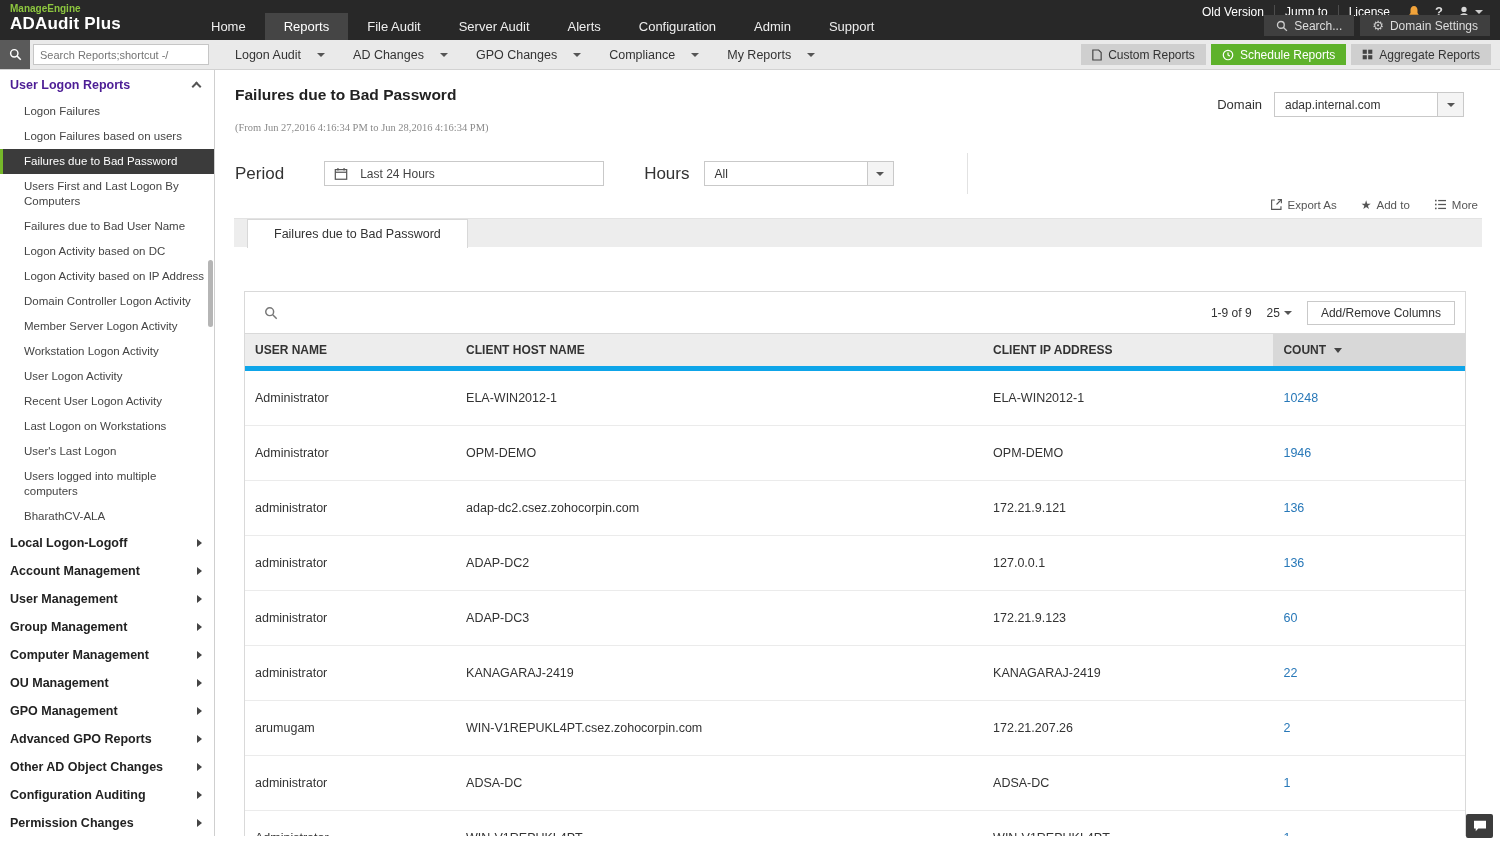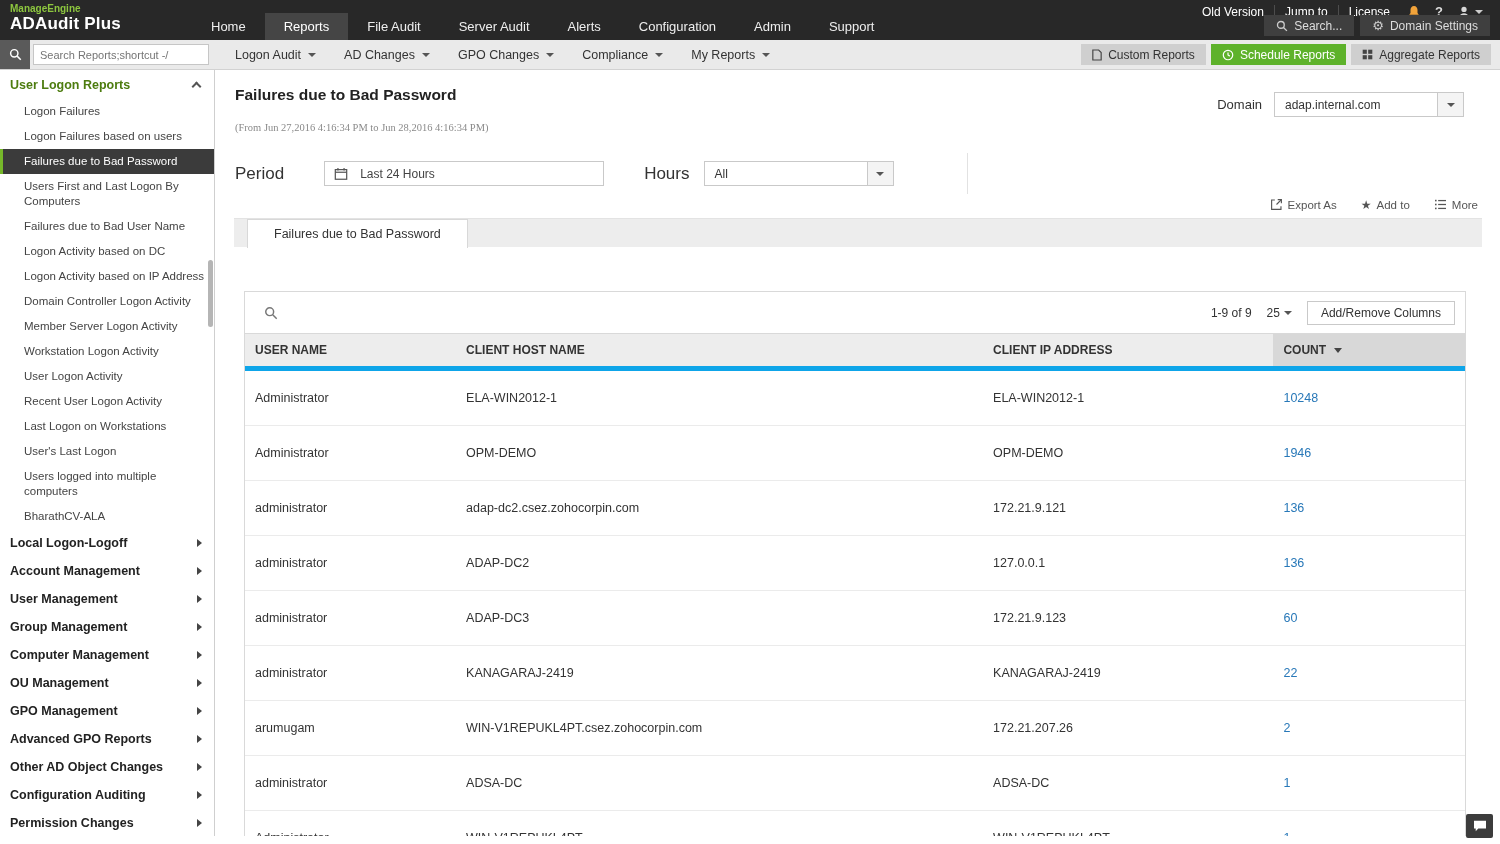--- a/index.html
+++ b/index.html
@@ -22,33 +22,33 @@
   .user-caret { width:0; height:0; border-left:4px solid transparent; border-right:4px solid transparent; border-top:4px solid #ccc; margin-left:4px; }
   .top-buttons { position:absolute; right:10px; bottom:4px; display:flex; gap:6px; }
   .top-btn { background:#3f3f3f; color:#ddd; font-size:12px; padding:0 12px; height:21px; display:flex; align-items:center; gap:6px; cursor:pointer; }
   .gear-glyph { font-size:13px; color:#ccc; }
 
   
   .toolbar { height:30px; background:#eaeaea; border-bottom:1px solid #d2d2d2; display:flex; align-items:center; }
   .mag-box { width:30px; height:29px; background:#5a5a5a; display:flex; align-items:center; justify-content:center; cursor:pointer; flex:none; }
   .report-search { width:176px; height:21px; margin-left:3px; border:1px solid #c6c6c6; font-size:11px; padding:0 6px; color:#555; font-family:"Liberation Sans",sans-serif; }
   .menus { display:flex; margin-left:12px; }
-  .menu-item { padding:0 14px; font-size:12.5px; color:#333; display:flex; align-items:center; gap:7px; height:29px; cursor:pointer; white-space:nowrap; }
+  .menu-item { padding:0 14px; font-size:12.5px; color:#333; display:flex; align-items:center; gap:16px; height:29px; cursor:pointer; white-space:nowrap; }
   .caret-down { width:0; height:0; border-left:4px solid transparent; border-right:4px solid transparent; border-top:4px solid #555; }
   .toolbar-actions { margin-left:auto; display:flex; gap:5px; margin-right:9px; }
   .tb-btn { height:21px; display:flex; align-items:center; gap:6px; padding:0 11px; font-size:12px; background:#cfcfcf; color:#333; cursor:pointer; white-space:nowrap; }
   .tb-btn.green { background:#5eb22b; color:#fff; }
 
   
   .layout { display:flex; height:766px; }
   .sidebar { width:215px; flex:none; border-right:1px solid #cfcfcf; background:#fff; position:relative; overflow:hidden; }
   .content { flex:1; overflow:hidden; background:#fff; }
 
   
-  .sb-header { display:flex; justify-content:space-between; align-items:center; padding:8px 14px 7px 10px; font-weight:bold; font-size:12.5px; color:#4d7c0f; cursor:pointer; }
+  .sb-header { display:flex; justify-content:space-between; align-items:center; padding:8px 14px 7px 10px; font-weight:bold; font-size:12.5px; color:#4c1d95; cursor:pointer; }
   .chev-up { width:7px; height:7px; border-left:2px solid #555; border-top:2px solid #555; transform:rotate(45deg); margin-top:3px; }
   .sb-item { padding:5px 2px 5px 24px; font-size:11.5px; color:#444; cursor:pointer; line-height:15px; }
   .sb-item.active { background:#3b3b3b; color:#fff; border-left:3px solid #76b82a; padding-left:21px; }
   .sb-section { display:flex; justify-content:space-between; align-items:center; padding:7px 12px 7px 10px; font-weight:bold; font-size:12.5px; color:#222; cursor:pointer; }
   .tri-right { width:0; height:0; border-top:4px solid transparent; border-bottom:4px solid transparent; border-left:5px solid #444; }
   .sb-scroll { position:absolute; right:1px; top:190px; width:5px; height:67px; background:#b5b5b5; border-radius:3px; cursor:pointer; }
 
   
   .page-head { display:flex; justify-content:space-between; align-items:flex-start; padding:16px 20px 0 20px; }
   .page-title { font-size:15.5px; font-weight:bold; color:#222; }

